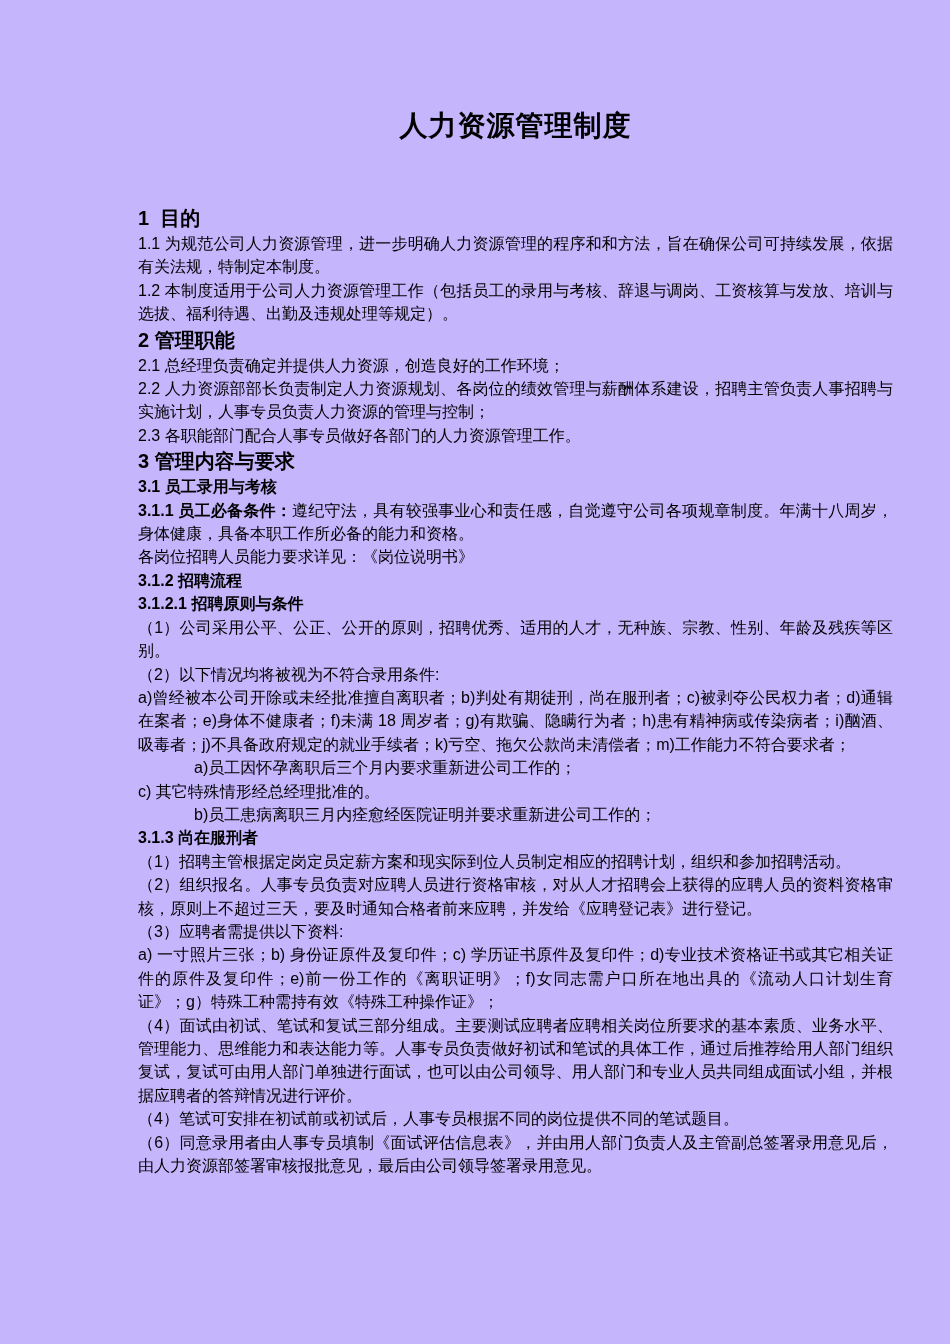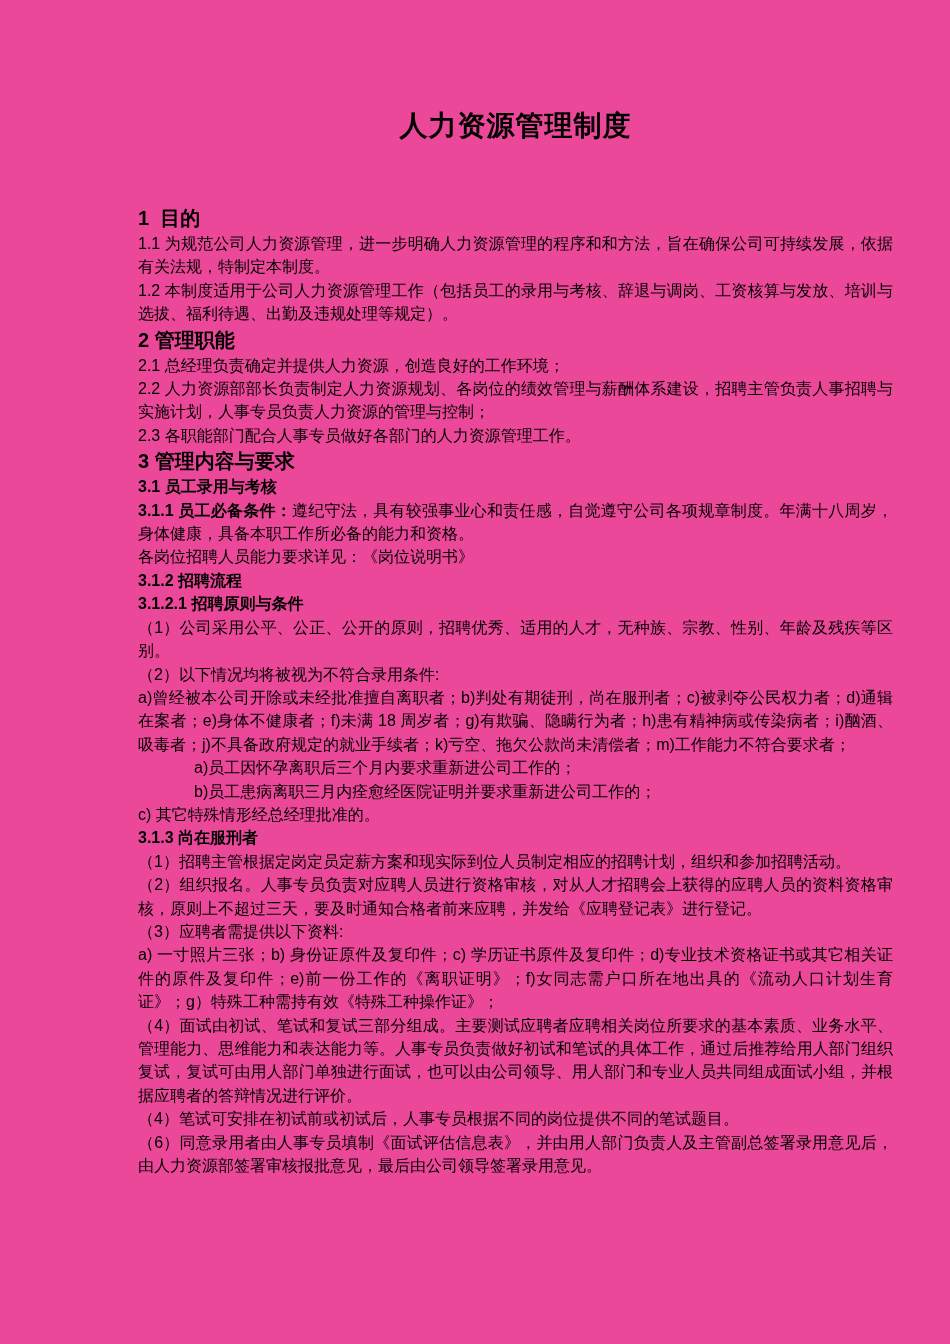--- a/index.html
+++ b/index.html
@@ -12,21 +12,21 @@
     height: 1344px;
     font-family: "Liberation Sans", "DejaVu Sans", sans-serif;
     color: #000000;
   }
   .page {
     box-sizing: border-box;
     width: 950px;
     height: 1344px;
     padding: 105px 57px 40px 138px;
     overflow: hidden;
-    background: #ec4899;
+    background: #c4b5fd;
   }
   .doc-title {
     font-size: 28px;
     font-weight: bold;
     text-align: center;
     line-height: 42px;
     margin: 0 0 57px 0;
     letter-spacing: 1px;
   }
   .blk {
@@ -74,22 +74,22 @@
       <h2 class="blk h2">3 管理内容与要求</h2>
       <h3 class="blk h3">3.1 员工录用与考核</h3>
       <p class="blk p"><span class="bold">3.1.1 员工必备条件：</span><span>遵纪守法，具有较强事业心和责任感，自觉遵守公司各项规章制度。年满十八周岁，身体健康，具备本职工作所必备的能力和资格。</span></p>
       <p class="blk p">各岗位招聘人员能力要求详见：《岗位说明书》</p>
       <h3 class="blk h3">3.1.2 招聘流程</h3>
       <h3 class="blk h3">3.1.2.1 招聘原则与条件</h3>
       <p class="blk p">（1）公司采用公平、公正、公开的原则，招聘优秀、适用的人才，无种族、宗教、性别、年龄及残疾等区别。</p>
       <p class="blk p">（2）以下情况均将被视为不符合录用条件:</p>
       <p class="blk p">a)曾经被本公司开除或未经批准擅自离职者；b)判处有期徒刑，尚在服刑者；c)被剥夺公民权力者；d)通辑在案者；e)身体不健康者；f)未满 18 周岁者；g)有欺骗、隐瞒行为者；h)患有精神病或传染病者；i)酗酒、吸毒者；j)不具备政府规定的就业手续者；k)亏空、拖欠公款尚未清偿者；m)工作能力不符合要求者；</p>
       <p class="blk p indent-1">a)员工因怀孕离职后三个月内要求重新进公司工作的；</p>
+      <p class="blk p">c) 其它特殊情形经总经理批准的。</p>
       <p class="blk p indent-1">b)员工患病离职三月内痊愈经医院证明并要求重新进公司工作的；</p>
-      <p class="blk p">c) 其它特殊情形经总经理批准的。</p>
       <h3 class="blk h3">3.1.3 尚在服刑者</h3>
       <p class="blk p">（1）招聘主管根据定岗定员定薪方案和现实际到位人员制定相应的招聘计划，组织和参加招聘活动。</p>
       <p class="blk p">（2）组织报名。人事专员负责对应聘人员进行资格审核，对从人才招聘会上获得的应聘人员的资料资格审核，原则上不超过三天，要及时通知合格者前来应聘，并发给《应聘登记表》进行登记。</p>
       <p class="blk p">（3）应聘者需提供以下资料:</p>
       <p class="blk p">a) 一寸照片三张；b) 身份证原件及复印件；c) 学历证书原件及复印件；d)专业技术资格证书或其它相关证件的原件及复印件；e)前一份工作的《离职证明》；f)女同志需户口所在地出具的《流动人口计划生育证》；g）特殊工种需持有效《特殊工种操作证》；</p>
       <p class="blk p">（4）面试由初试、笔试和复试三部分组成。主要测试应聘者应聘相关岗位所要求的基本素质、业务水平、管理能力、思维能力和表达能力等。人事专员负责做好初试和笔试的具体工作，通过后推荐给用人部门组织复试，复试可由用人部门单独进行面试，也可以由公司领导、用人部门和专业人员共同组成面试小组，并根据应聘者的答辩情况进行评价。</p>
       <p class="blk p">（4）笔试可安排在初试前或初试后，人事专员根据不同的岗位提供不同的笔试题目。</p>
       <p class="blk p">（6）同意录用者由人事专员填制《面试评估信息表》，并由用人部门负责人及主管副总签署录用意见后，由人力资源部签署审核报批意见，最后由公司领导签署录用意见。</p>
     </div>
 </div>

